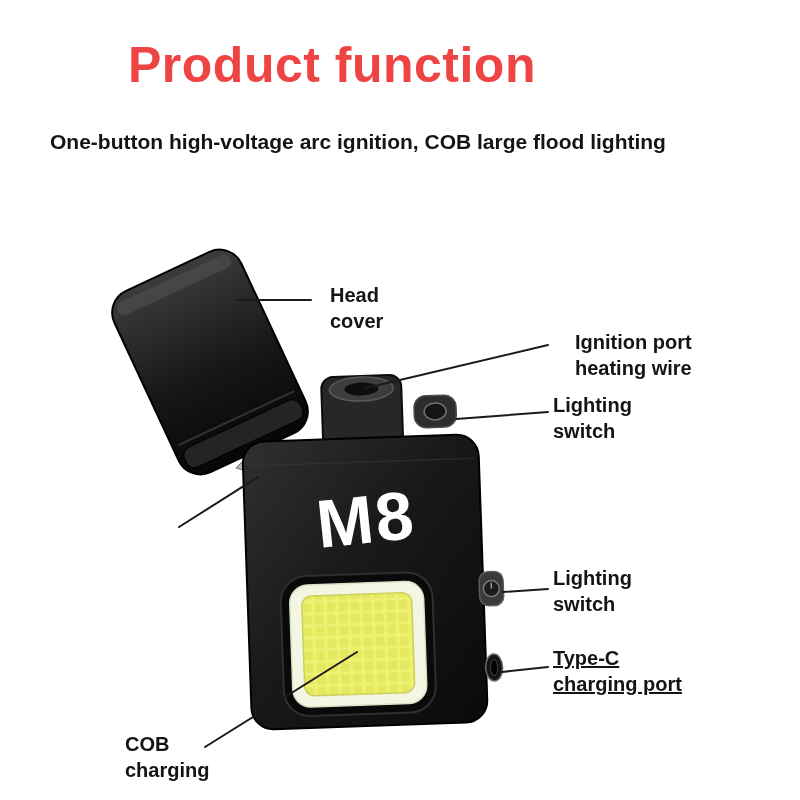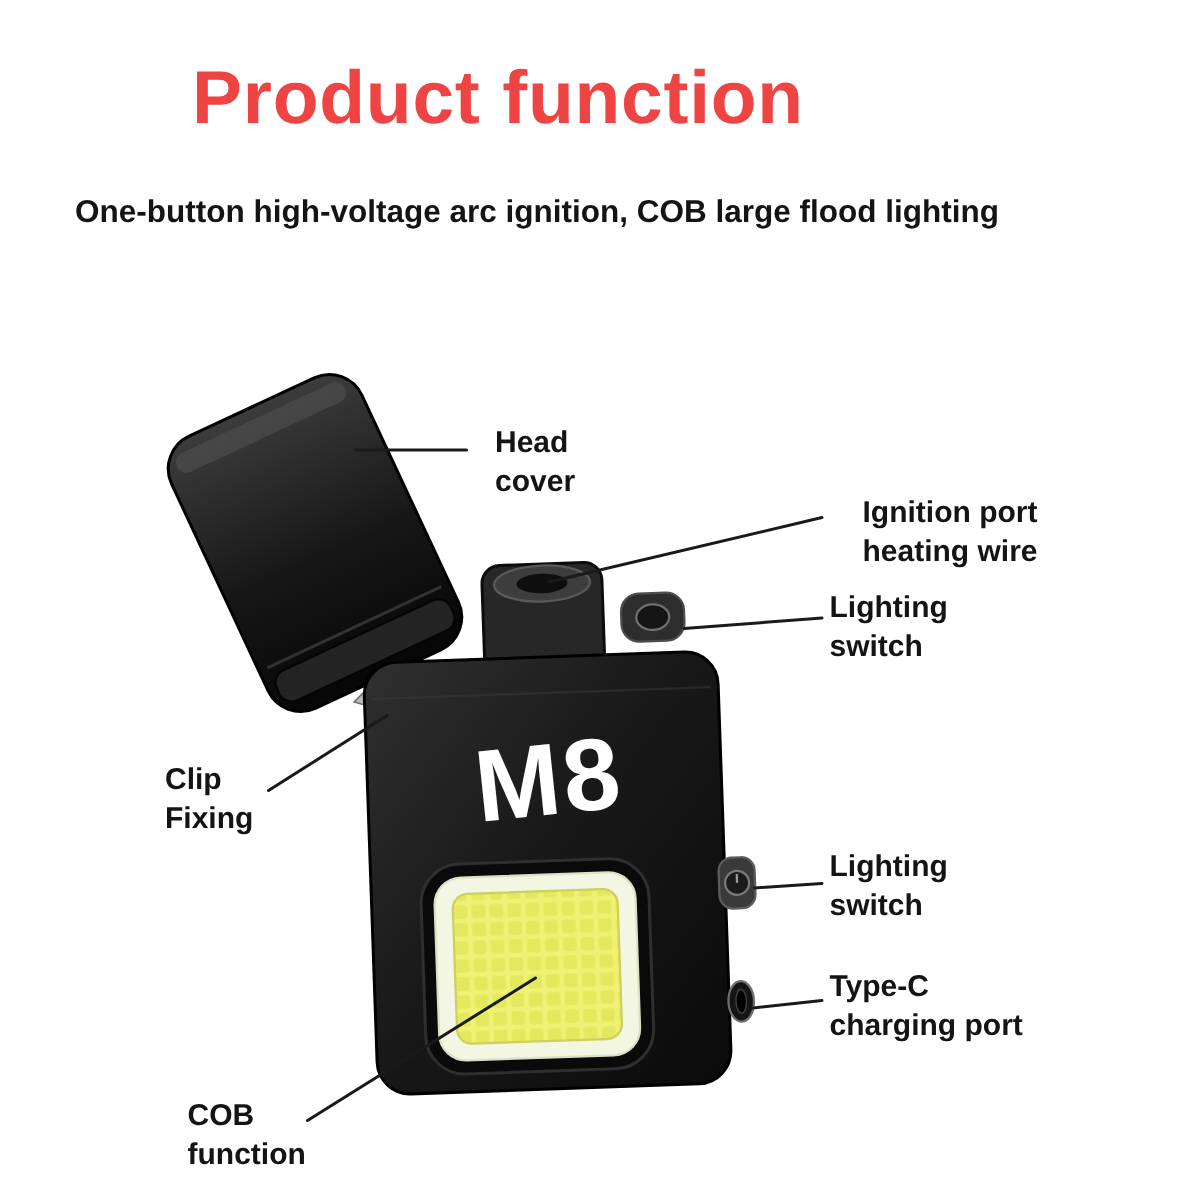--- a/index.html
+++ b/index.html
@@ -45,21 +45,21 @@
     font-weight: bold;
     line-height: 1.28;
     color: #141414;
     white-space: pre-line;
   }
   #c-head-cover       { left: 330px; top: 283px; }
   #c-ignition-port    { left: 575px; top: 310px; margin-top: 20px; }
   #c-ignition-switch  { left: 553px; top: 393px; }
   #c-clip-fixing      { left: 110px; top: 508px; }
   #c-lighting-switch  { left: 553px; top: 566px; }
-  #c-type-c           { left: 553px; top: 646px; }
+  #c-type-c           { left: 553px; top: 646px; text-decoration: underline; }
   #c-cob-lighting     { left: 125px; top: 732px; }
 </style>
 </head>
 <body>
 
 <div class="stage">
 
   <div class="page-title">Product function</div>
   <div class="page-subtitle">One-button high-voltage arc ignition, COB large flood lighting</div>
 
@@ -138,22 +138,20 @@
       <line x1="205" y1="747" x2="357" y2="652"></line>
     </g>
   </svg>
 
   <div class="callout" id="c-head-cover">Head
 cover</div>
   <div class="callout" id="c-ignition-port">Ignition port
 heating wire</div>
   <div class="callout" id="c-ignition-switch">Lighting
 switch</div>
-  <div class="callout" id="c-clip-fixing">Clip
-Fixing</div>
   <div class="callout" id="c-lighting-switch">Lighting
 switch</div>
   <div class="callout" id="c-type-c">Type-C
 charging port</div>
   <div class="callout" id="c-cob-lighting">COB
-function</div>
+charging</div>
 
 </div>
 
 </body></html>

